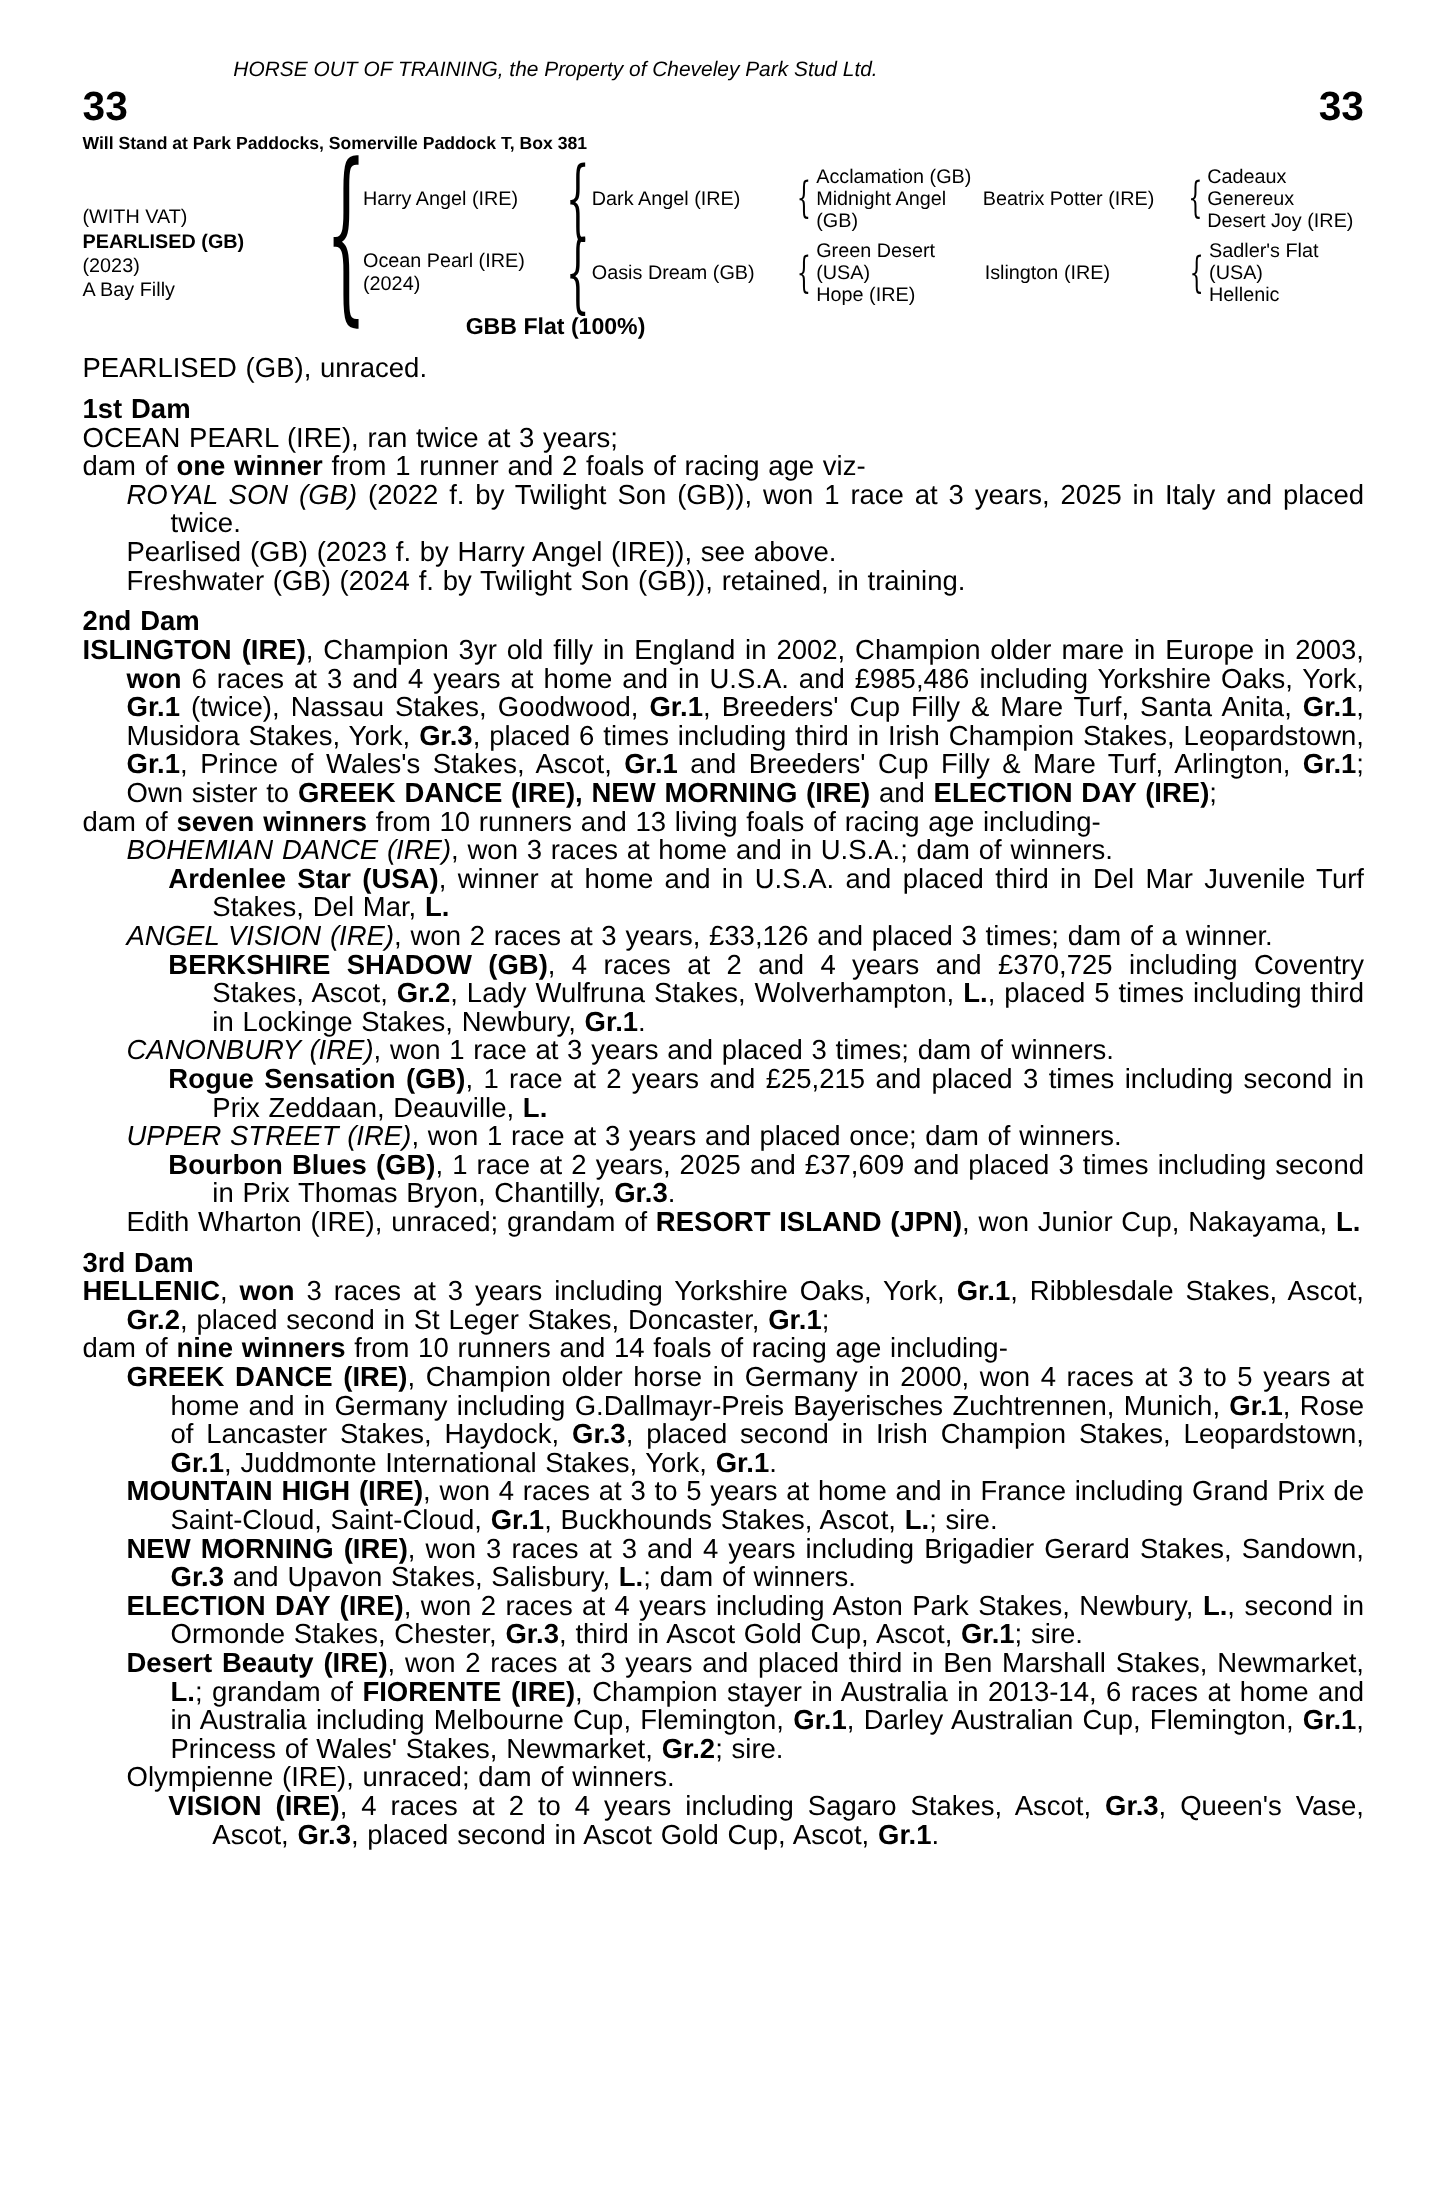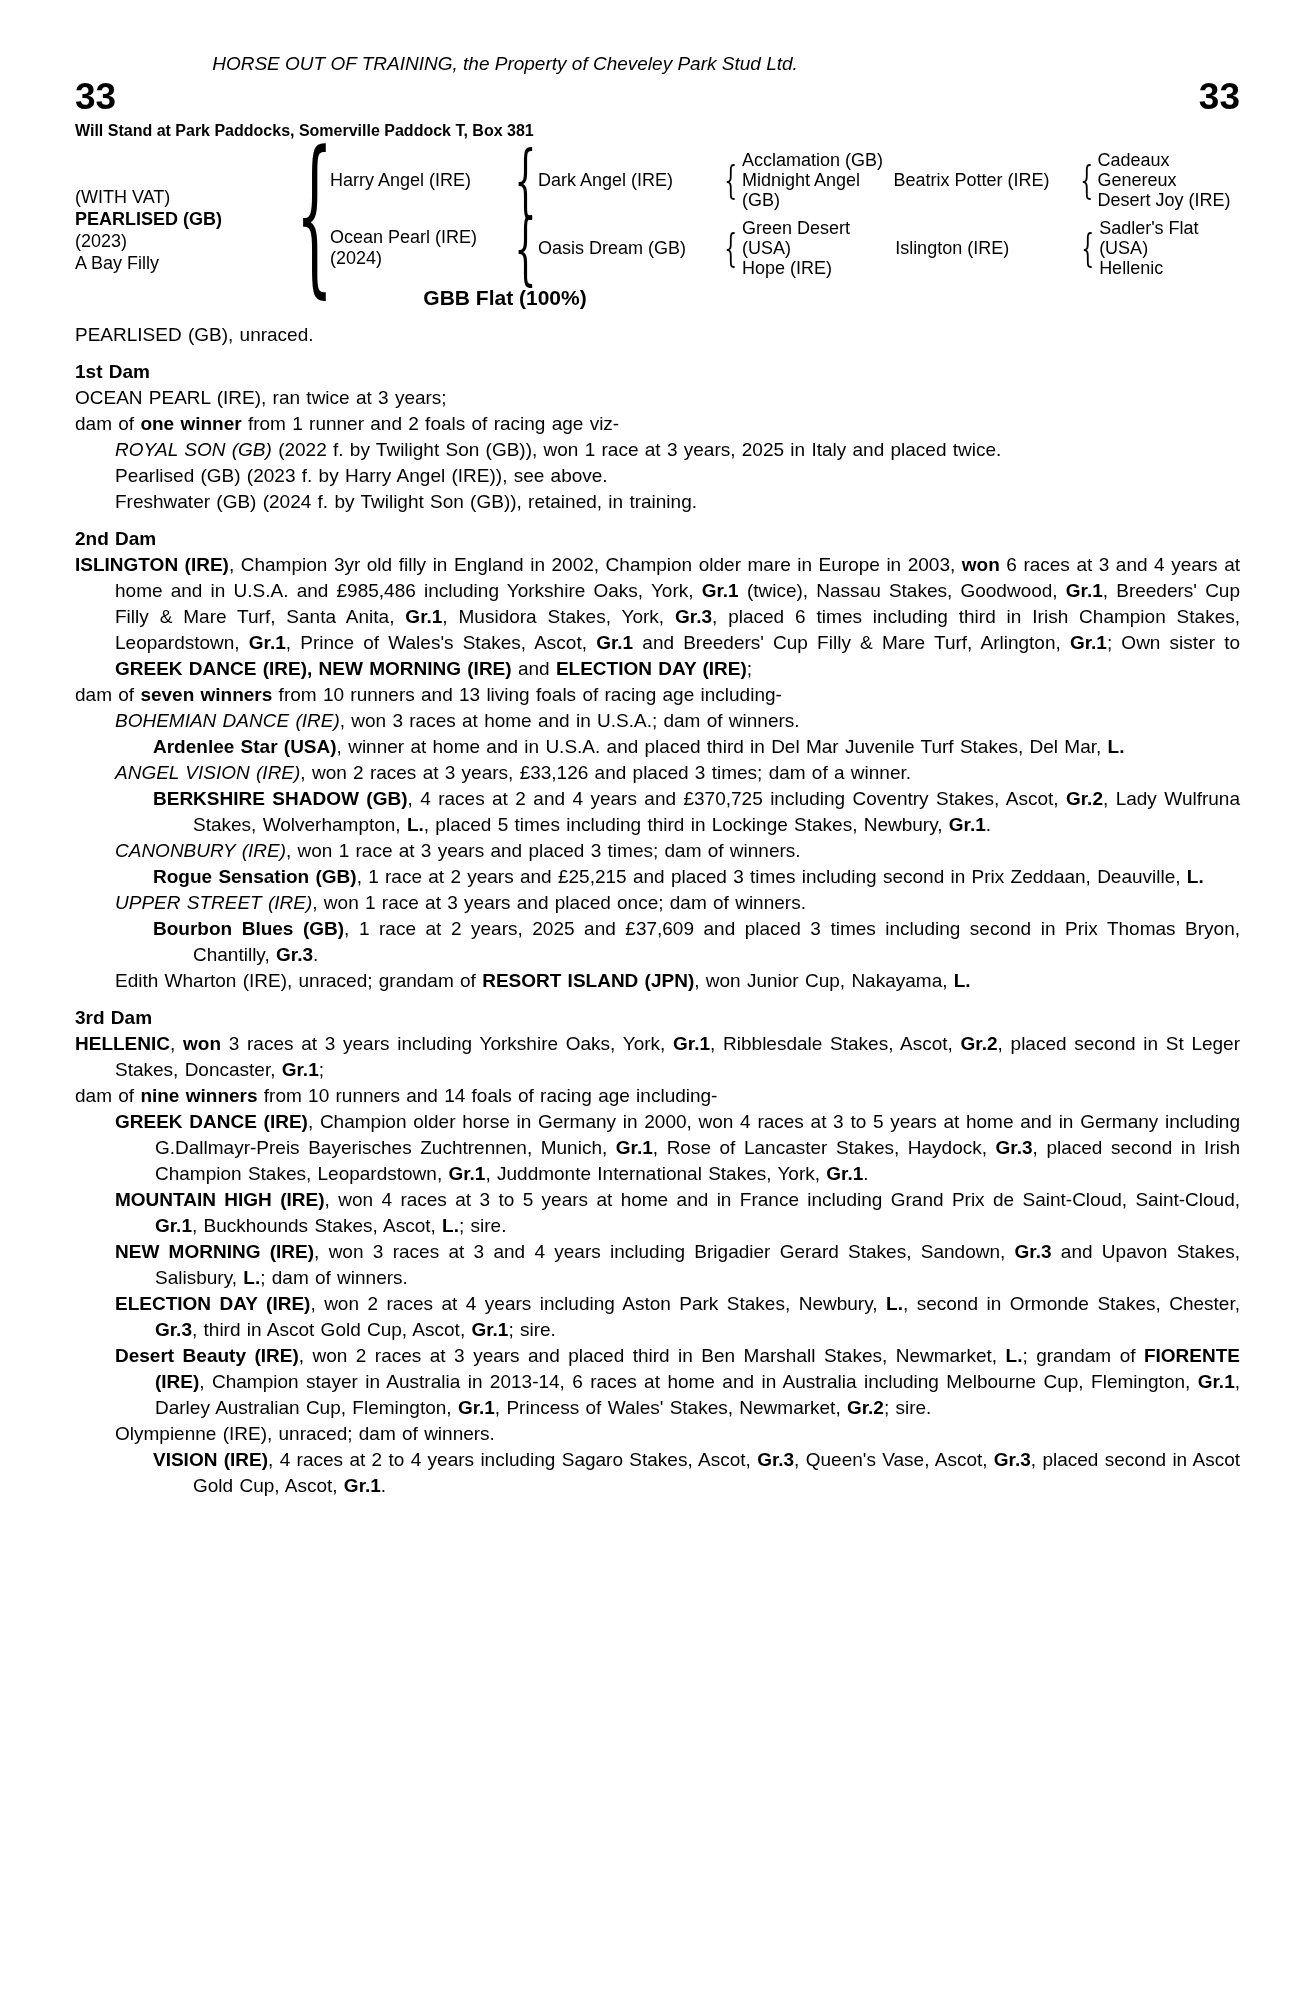--- a/index.html
+++ b/index.html
@@ -38,21 +38,21 @@
   .brace.lg span { transform:scale(0.42,1.22); }
   .brace.md { width:26px; font-size:70px; }
   .brace.md span { transform:scale(0.5,1.12); }
   .brace.sm { width:22px; font-size:37px; }
   .brace.sm span { transform:scale(0.55,1.05); }
 
   
   .gbb { font-weight:bold; font-size:21px; margin-top:8px; }
 
   
-  .body-text { margin-top:12px; font-size:19px; line-height:26px; word-spacing:1px; }
+  .body-text { margin-top:12px; font-size:25px; line-height:26px; word-spacing:1px; }
   .para { text-align:justify; padding-left:40px; text-indent:-40px; }
   .para.h { font-weight:bold; margin-top:11px; padding-left:0; text-indent:0; text-align:left; }
   .para.l1 { padding-left:80px; }
   .para.l2 { padding-left:118px; }
   .b { font-weight:bold; }
   .i { font-style:italic; }
 </style>
 </head>
 <body>
 

